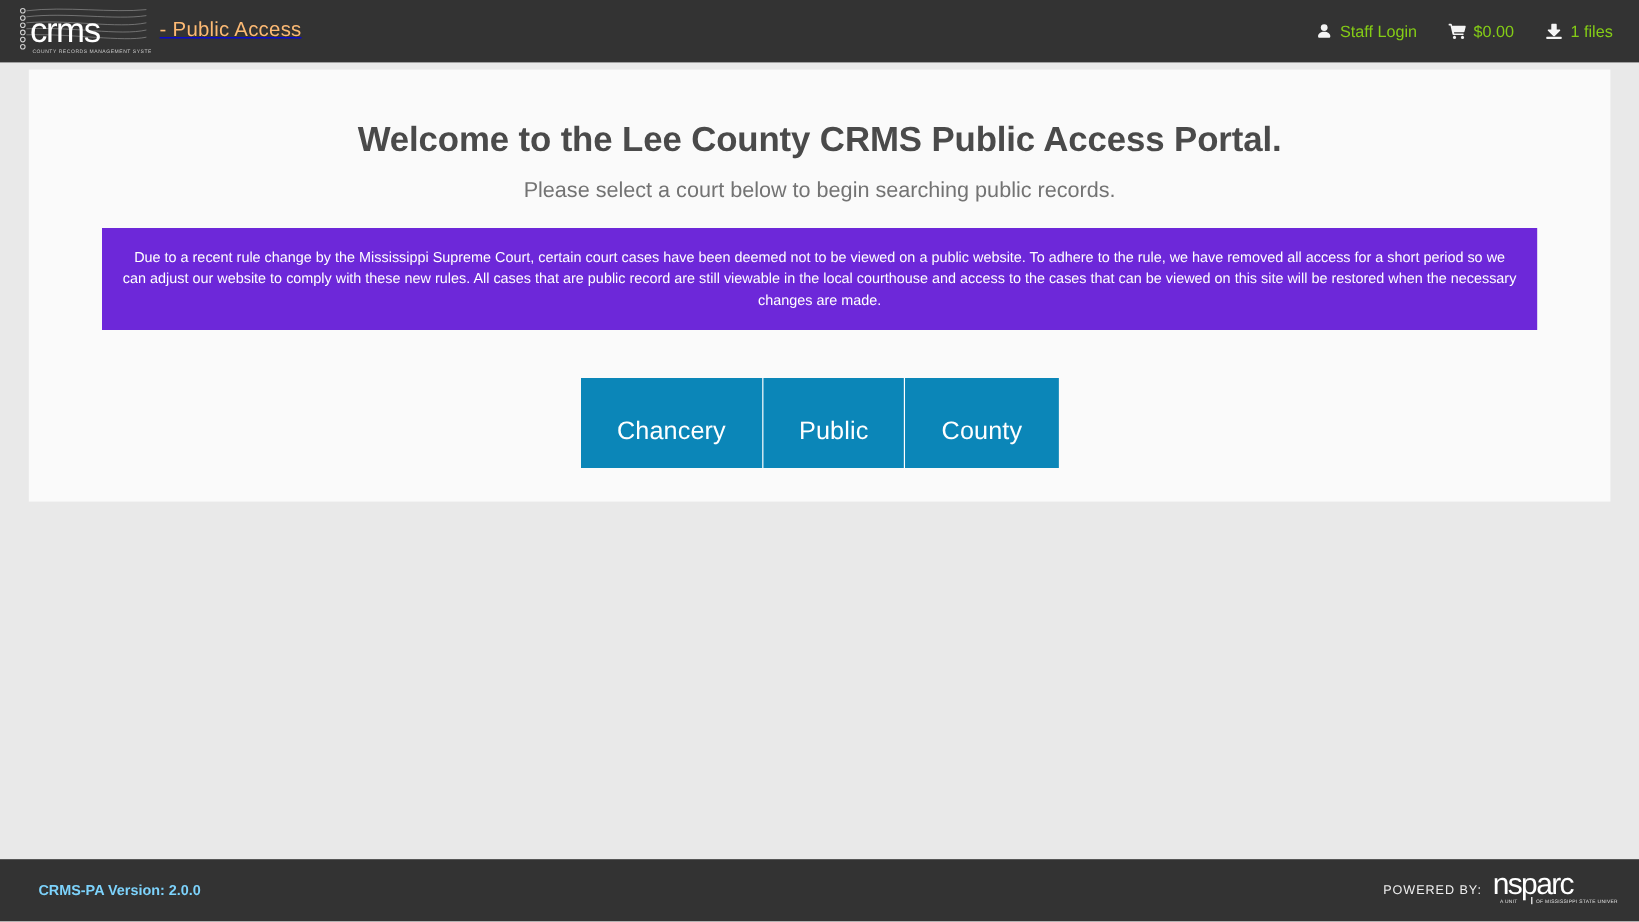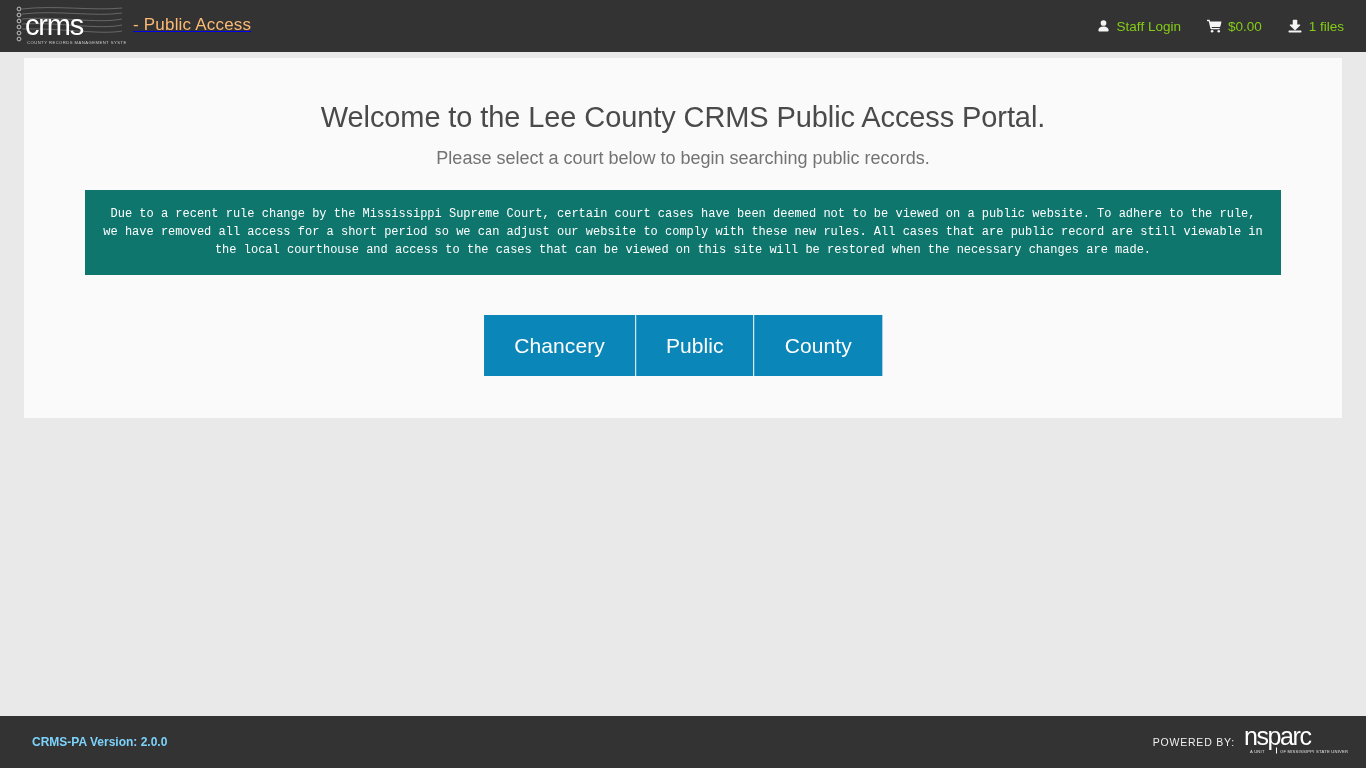--- a/index.html
+++ b/index.html
@@ -91,69 +91,68 @@
     width: 1318px;
     height: 360px;
     background: #fafafa;
     overflow: hidden;
   }
 
   .page-title {
     margin-top: 42px;
     text-align: center;
     font-size: 29px;
-    font-weight: 400;
+    font-weight: 700;
     color: #4a4a4a;
     letter-spacing: -0.1px;
     line-height: 1.2;
   }
 
   .page-subtitle {
     margin-top: 13px;
     text-align: center;
     font-size: 18px;
     font-weight: 400;
     color: #737373;
     line-height: 1.2;
   }
 
   
   .alert-banner {
     position: absolute;
     left: 61px;
     top: 132px;
     width: 1196px;
-    background: #0f766e;
+    background: #6d28d9;
     color: #ffffff;
     font-size: 12px;
     line-height: 18px;
     text-align: center;
     padding: 15px 16px 16px 16px;
-    font-family: Liberation Mono, monospace;
   }
 
   
   .court-btn-group {
     position: absolute;
     left: 50%;
     transform: translateX(-50%);
     top: 257px;
     display: flex;
     background: #0b86b8;
   }
 
   .court-btn {
     background: #0b86b8;
     color: #ffffff;
     border: none;
     font-family: "Liberation Sans", "DejaVu Sans", sans-serif;
     font-size: 21px;
     font-weight: 400;
     line-height: 1;
-    padding: 20px 30px 20px 30px;
+    padding: 34px 30px 20px 30px;
     cursor: pointer;
     white-space: nowrap;
     letter-spacing: 0.1px;
   }
   .court-btn + .court-btn {
     border-left: 1px solid #ffffff;
   }
 
   
   .footer {

